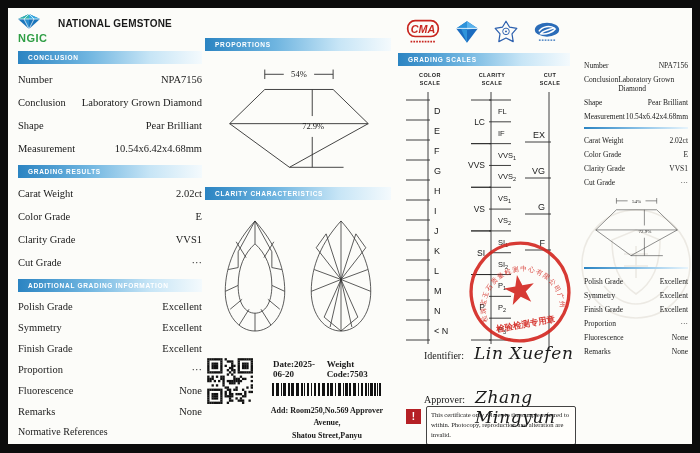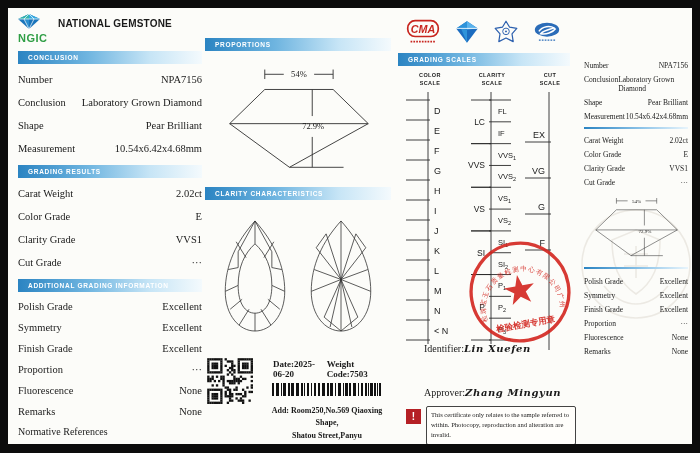--- a/index.html
+++ b/index.html
@@ -40,23 +40,23 @@
   .addr{margin-top:9px;font-size:8px;font-weight:bold;text-align:center;line-height:1.55}
 
   .logos-row{display:flex;gap:15px;align-items:center;margin:8px 0 0 8px;height:28px}
   .scol .banner{margin-top:7px;width:172px}
   .scale-headers{position:relative;height:18px;margin-top:6px}
   .sh{position:absolute;width:50px;text-align:center;font:bold 5.5px "Liberation Sans",sans-serif;letter-spacing:.4px;color:#222}
   .sh span{display:block;line-height:1.45}
   #scales-svg{display:block;margin-top:2px}
 
   .stamp{position:absolute;left:70px;top:230px;width:104px;height:104px;transform:rotate(-10deg);opacity:.9;z-index:3}
-  .sig{position:absolute;left:26px;display:flex;align-items:baseline;z-index:4}
+  .sig{position:absolute;left:26px;display:flex;align-items:baseline;gap:10px;z-index:4}
   .sig-label{font-size:10px}
-  .sig-name{font-family:"DejaVu Serif",serif;font-style:italic;font-weight:bold;font-size:10px;letter-spacing:.6px}
+  .sig-name{font-family:"DejaVu Serif",serif;font-style:italic;font-weight:normal;font-size:17px;letter-spacing:.6px}
   .sig1{top:333px}
   .sig2{top:377px}
   .warning{position:absolute;left:8px;top:396px;display:flex;gap:5px;align-items:flex-start;width:170px}
   .warn-icon{width:15px;height:15px;background:#b52025;color:#fff;font:bold 10px "Liberation Sans",sans-serif;
     text-align:center;line-height:15px;margin-top:3px;flex:0 0 15px}
   .warn-text{border:1px solid #444;border-radius:2px;padding:3px 4px;font-size:6.6px;line-height:1.55;background:#fffefb}
 
   .rcol .frow{font-size:7.5px;line-height:8.5px;margin-bottom:5.5px}
   .bluesep{height:2px;background:linear-gradient(90deg,#2b84c2 0%,#8cc3e8 55%,#e9f5fc 100%);margin:1px 0 8px 0}
   .bluesep2{margin:8px 0 9px 0}
@@ -413,21 +413,21 @@
               <rect x="87" y="0" width="1" height="13" fill="#111"></rect>
               <rect x="90" y="0" width="2" height="13" fill="#111"></rect>
               <rect x="94" y="0" width="2" height="13" fill="#111"></rect>
               <rect x="97" y="0" width="1" height="13" fill="#111"></rect>
               <rect x="99" y="0" width="3" height="13" fill="#111"></rect>
               <rect x="103" y="0" width="2" height="13" fill="#111"></rect>
               <rect x="106" y="0" width="1" height="13" fill="#111"></rect>
               <rect x="108" y="0" width="2" height="13" fill="#111"></rect>
             </svg>
         <div class="addr">
-          <div>Add:  Room250,No.569 Qiaoxing Shape,</div>
+          <div>Add:  Room250,No.569 Approver Avenue,</div>
           <div>Shatou Street,Panyu District,Guangzhou</div>
         </div>
       </div>
     </div>
   </div>
 
   <div class="col scol">
     <div class="logos-row">
       <svg width="34" height="26" viewBox="0 0 60 46">
         <rect x="3" y="3" width="54" height="28" rx="13" fill="none" stroke="#c8251f" stroke-width="3"></rect>

